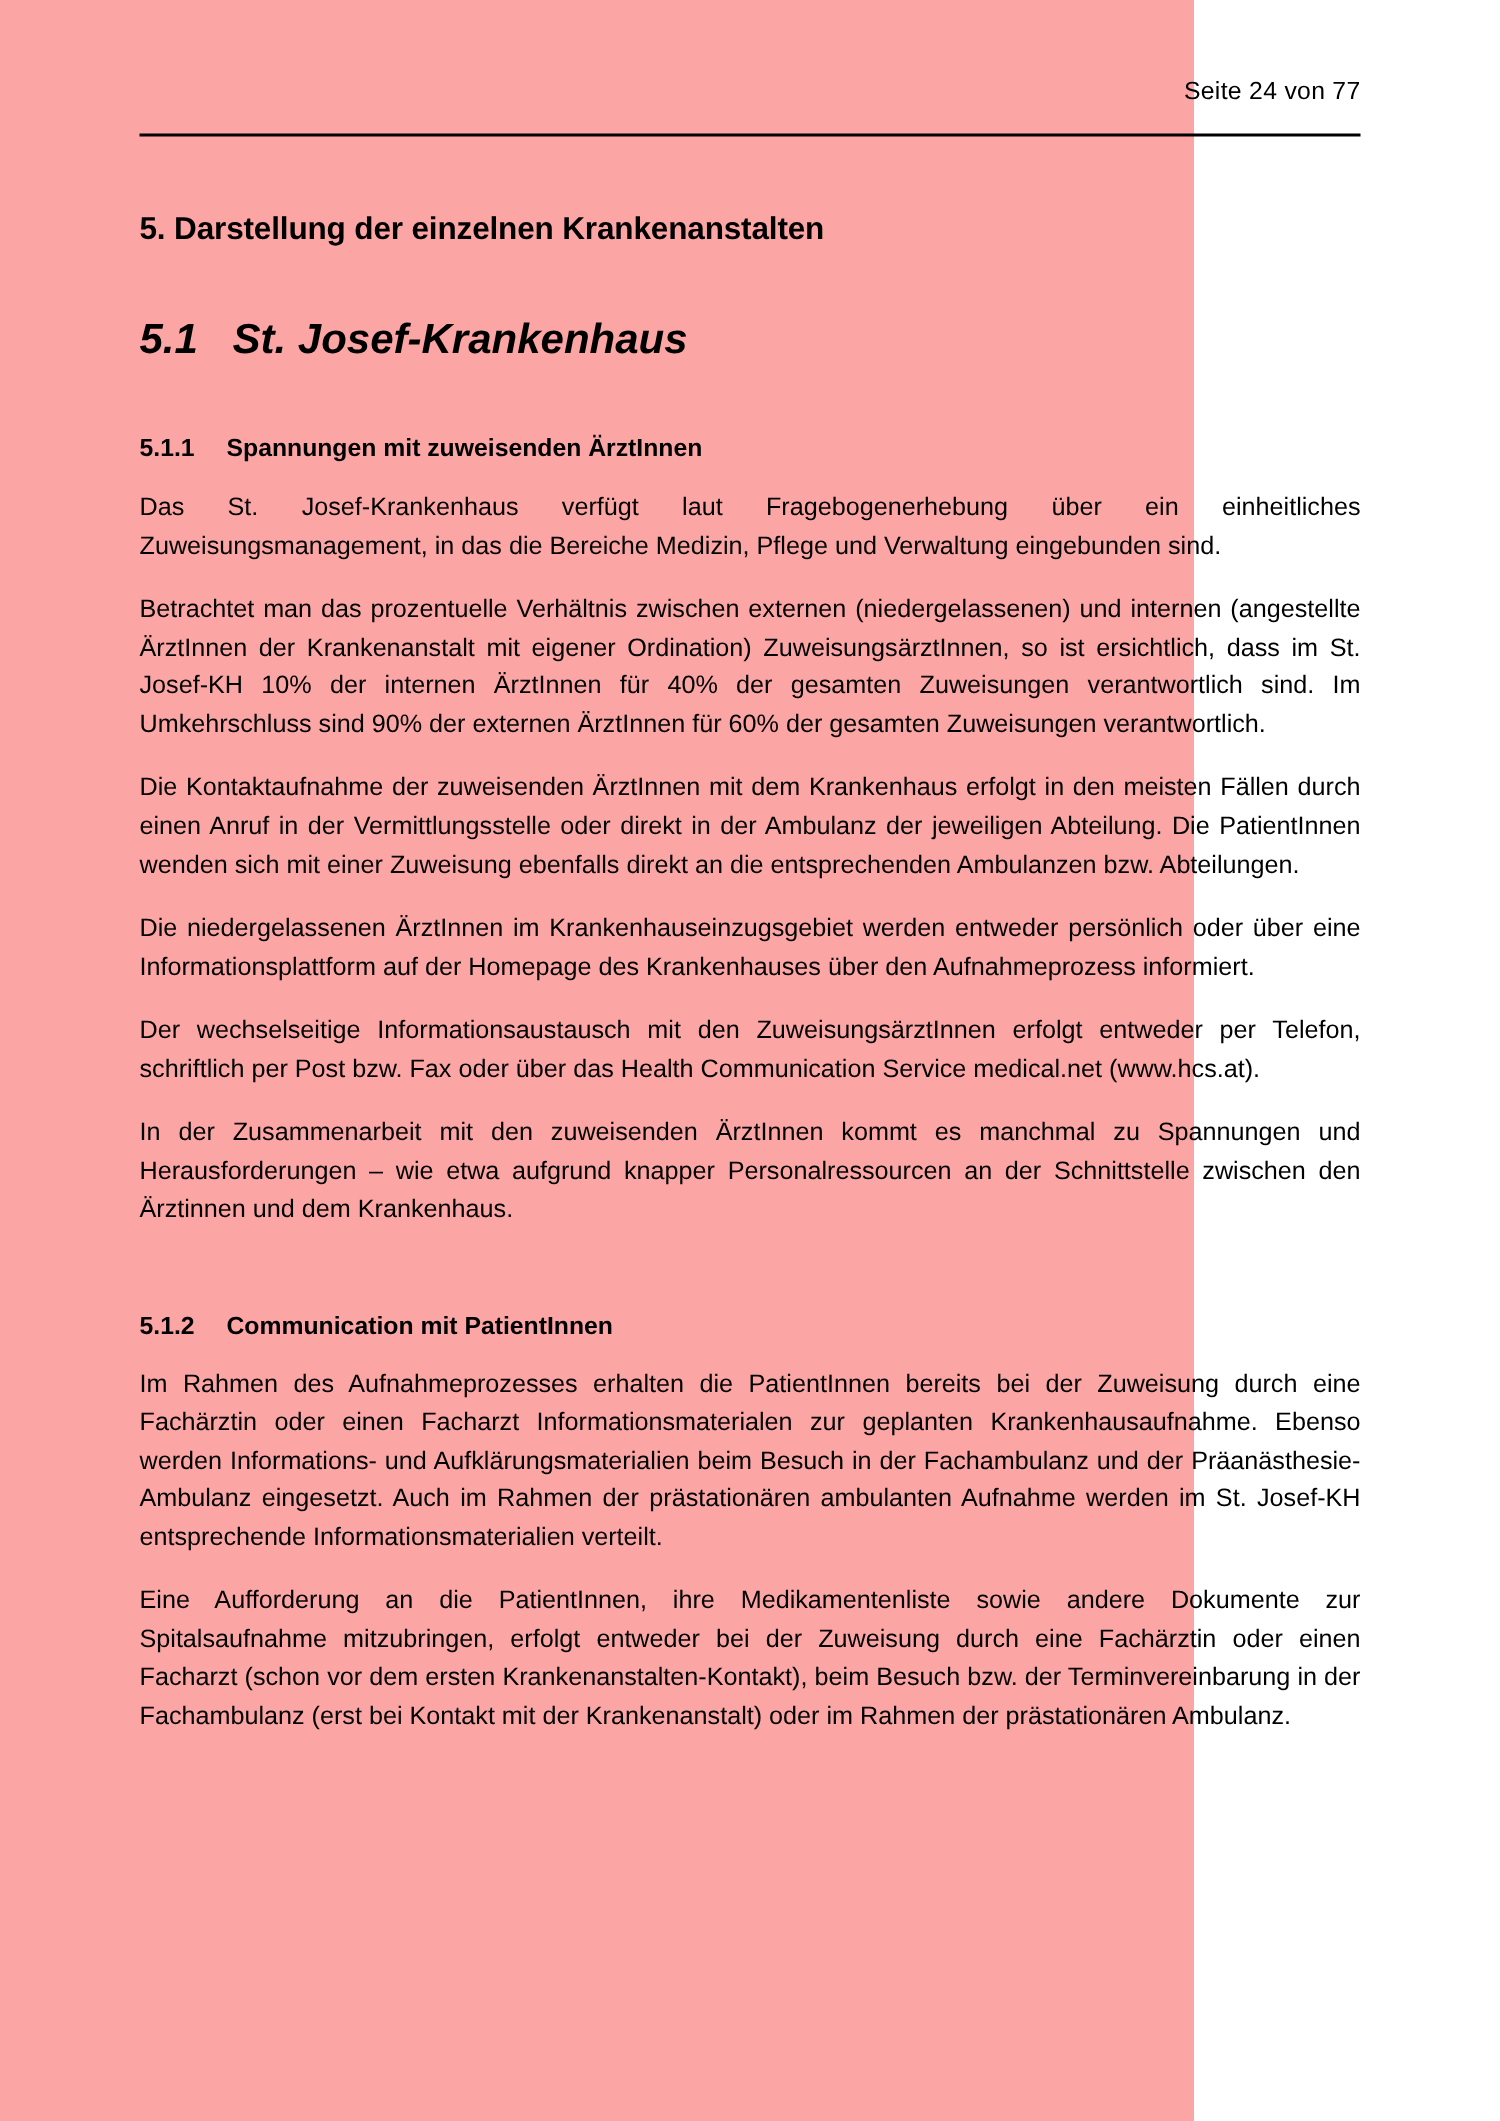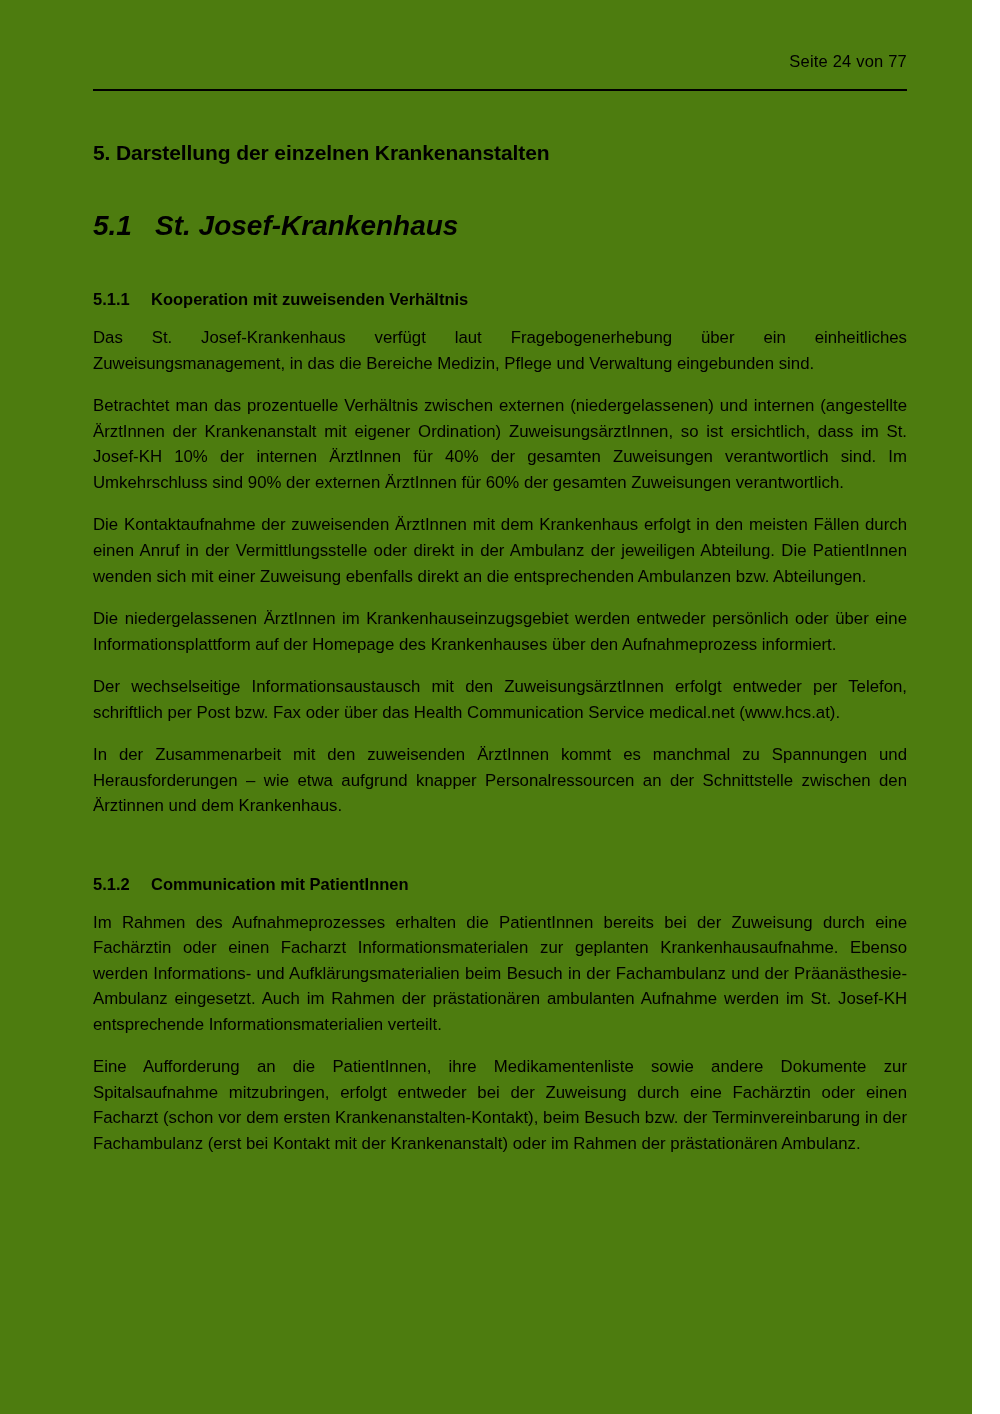--- a/index.html
+++ b/index.html
@@ -12,23 +12,23 @@
     height: 1414px;
     font-family: "Liberation Sans", sans-serif;
     color: #000000;
     position: relative;
     overflow: hidden;
   }
   .page {
     position: absolute;
     top: 0;
     left: 0;
-    width: 972px;
+    width: 796px;
     height: 1414px;
-    background: #4d7c0f;
+    background: #fca5a5;
   }
   .header {
     position: absolute;
     top: 52px;
     left: 93px;
     width: 814px;
     text-align: right;
   }
   .header-text {
     font-size: 16.5px;
@@ -109,21 +109,21 @@
 
   <div class="content">
 
     <h1 class="chapter-title">5. Darstellung der einzelnen Krankenanstalten</h1>
 
     <h2 class="section-title">
       <span class="num">5.1</span><span>St. Josef-Krankenhaus</span>
     </h2>
 
     <h3 class="subsection-title">
-      <span class="num">5.1.1</span><span>Kooperation mit zuweisenden Verhältnis</span>
+      <span class="num">5.1.1</span><span>Spannungen mit zuweisenden ÄrztInnen</span>
     </h3>
 
     <p class="body-par first-after-head">Das St. Josef-Krankenhaus verfügt laut Fragebogenerhebung über ein einheitliches Zuweisungsmanagement, in das die Bereiche Medizin, Pflege und Verwaltung eingebunden sind.</p>
     <p class="body-par">Betrachtet man das prozentuelle Verhältnis zwischen externen (niedergelassenen) und internen (angestellte ÄrztInnen der Krankenanstalt mit eigener Ordination) ZuweisungsärztInnen, so ist ersichtlich, dass im St. Josef-KH 10% der internen ÄrztInnen für 40% der gesamten Zuweisungen verantwortlich sind. Im Umkehrschluss sind 90% der externen ÄrztInnen für 60% der gesamten Zuweisungen verantwortlich.</p>
     <p class="body-par">Die Kontaktaufnahme der zuweisenden ÄrztInnen mit dem Krankenhaus erfolgt in den meisten Fällen durch einen Anruf in der Vermittlungsstelle oder direkt in der Ambulanz der jeweiligen Abteilung. Die PatientInnen wenden sich mit einer Zuweisung ebenfalls direkt an die entsprechenden Ambulanzen bzw. Abteilungen.</p>
     <p class="body-par">Die niedergelassenen ÄrztInnen im Krankenhauseinzugsgebiet werden entweder persönlich oder über eine Informationsplattform auf der Homepage des Krankenhauses über den Aufnahmeprozess informiert.</p>
     <p class="body-par">Der wechselseitige Informationsaustausch mit den ZuweisungsärztInnen erfolgt entweder per Telefon, schriftlich per Post bzw. Fax oder über das Health Communication Service medical.net (www.hcs.at).</p>
     <p class="body-par">In der Zusammenarbeit mit den zuweisenden ÄrztInnen kommt es manchmal zu Spannungen und Herausforderungen – wie etwa aufgrund knapper Personalressourcen an der Schnittstelle zwischen den Ärztinnen und dem Krankenhaus.</p>
 
     <h3 class="subsection-title second">

